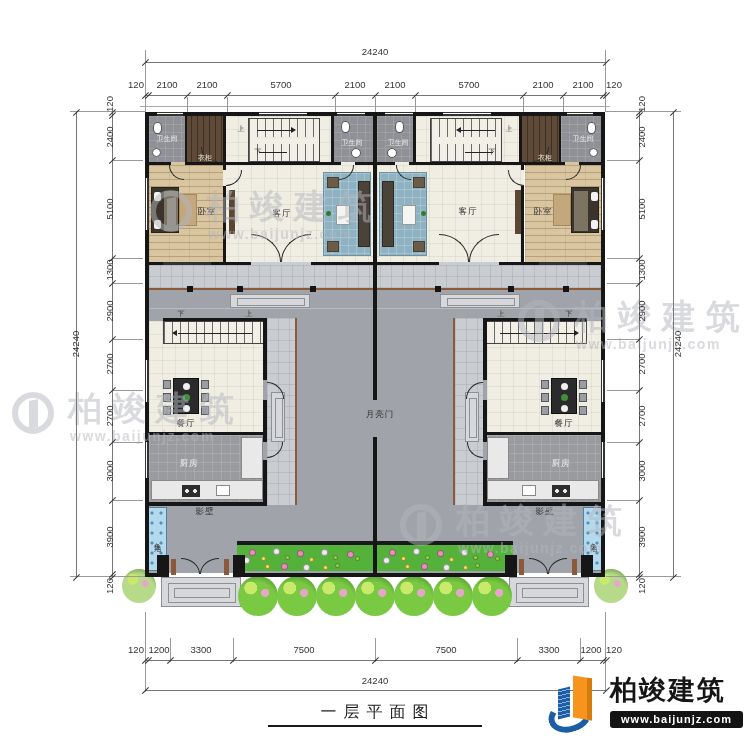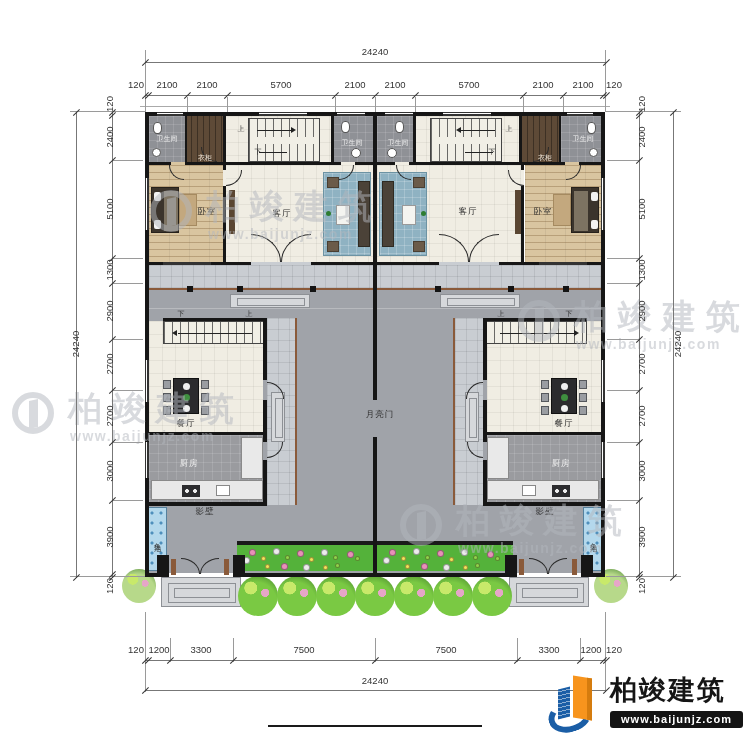--- a/index.html
+++ b/index.html
@@ -471,20 +471,21 @@
     <div class="wm-cn">柏竣建筑</div>
     <div class="wm-url">www.baijunjz.com</div>
   </div>
   <div class="wm" style="left:400px;top:500px">
     <div class="wm-ring"></div>
     <div class="wm-bar"></div>
     <div class="wm-cn">柏竣建筑</div>
     <div class="wm-url">www.baijunjz.com</div>
   </div>
 
+  <div class="title-txt" style="left:378px;top:712px">一层平面图</div>
   <div style="left:268px;top:725px;width:214px;height:2px;background:#1a1a1a;z-index:50"></div>
 
   <div style="left:546px;top:668px;width:202px;height:76px;z-index:50">
     <div style="left:0;top:4px;width:60px;height:64px">
       <div class="lg-arc"></div>
       <div class="lg-b1"></div>
       <div class="lg-b2"></div>
     </div>
     <div class="lg-name">柏竣建筑</div>
     <div class="lg-bar">www.baijunjz.com</div>

